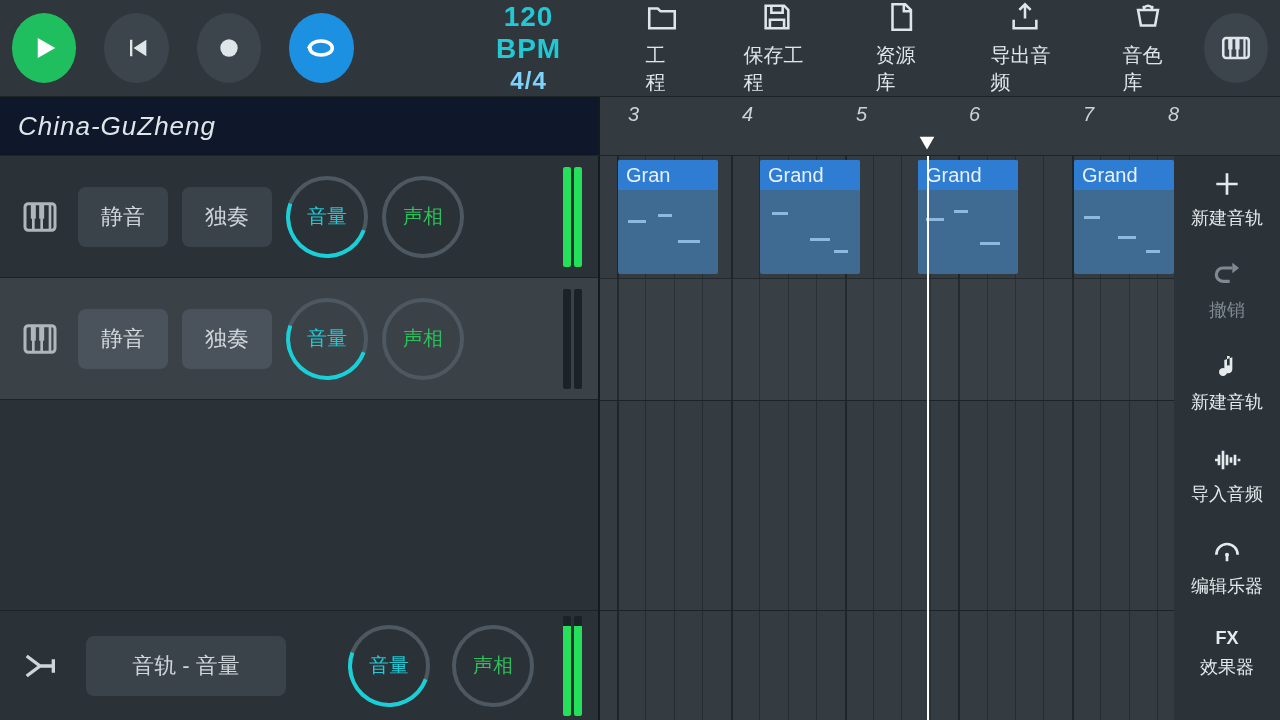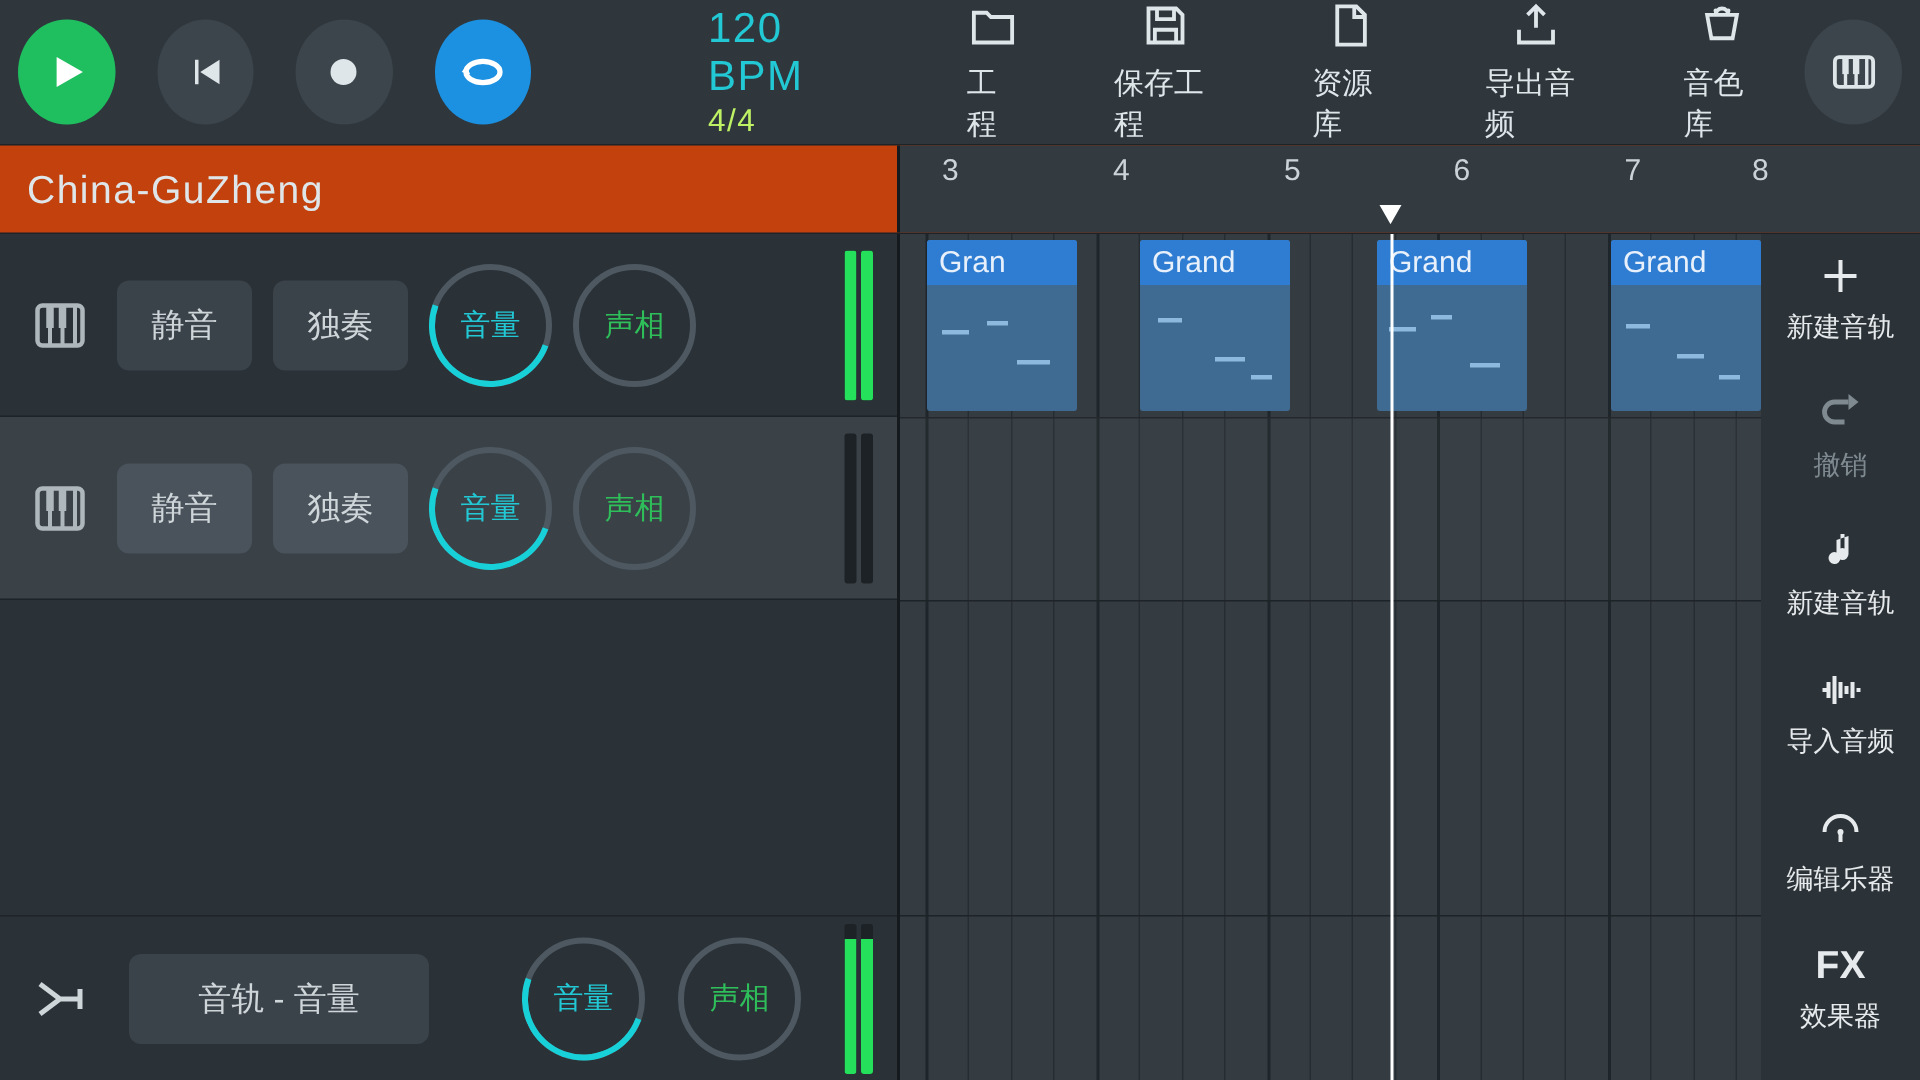--- a/index.html
+++ b/index.html
@@ -6,29 +6,29 @@
   html,body { width:1280px; height:720px; background:#2a3238; color:#dfe6ea; overflow:hidden; }
   .app { width:1280px; height:720px; display:flex; flex-direction:column; }
 
   
   .toolbar { height:96px; background:#2f373d; display:flex; align-items:center; padding:0 12px; }
   .tb-btn { width:70px; height:70px; border-radius:50%; display:flex; align-items:center; justify-content:center; margin-right:28px; }
   .tb-green { background:#1fbf5f; }
   .tb-dark  { background:#3c454b; }
   .tb-blue  { background:#1c91e2; }
   .tb-last  { margin-left:auto; }
-  .tempo { margin:0 36px 0 90px; text-align:left; color:#22c8d4; font-size:28px; font-weight:400; letter-spacing:1px; }
-  .tempo .sig { font-size:21px; margin-top:2px; color:#bef264; }
+  .tempo { margin:0 36px 0 90px; text-align:center; color:#22c8d4; font-size:28px; font-weight:700; letter-spacing:1px; }
+  .tempo .sig { font-size:24px; margin-top:2px; color:#7dd3fc; }
   .menu { display:flex; gap:40px; }
   .menu-item { display:flex; flex-direction:column; align-items:center; gap:8px; font-size:20px; color:#dfe6ea;margin-left:24px; }
   .menu-item svg { width:34px; height:34px; }
   .piano-btn { width:70px; height:70px; border-radius:50%; background:#3c454b; display:flex; align-items:center; justify-content:center; margin-left:30px; }
 
   
-  .header-row { height:60px; display:flex; border-top:1px solid #1d2327; border-bottom:1px solid #1d2327; background:#c2410c; }
+  .header-row { height:60px; display:flex; border-top:1px solid #1d2327; border-bottom:1px solid #1d2327; background:#0f172a;font-style:italic; }
   .track-name-cell { width:600px; display:flex; align-items:center; padding-left:18px; font-size:26px; font-weight:300; letter-spacing:1px; border-right:2px solid #141a1d; }
   .ruler { flex:1; position:relative; background:#333b41; }
   .ruler-tick { position:absolute; top:6px; font-size:20px; color:#cbd3d8; }
   .playhead-marker { position:absolute; top:36px; transform:translateX(-50%); }
   .playhead-marker svg { width:22px; height:22px; }
 
   
   .workspace { flex:1; display:flex; }
   .left-col { width:600px; display:flex; flex-direction:column; border-right:2px solid #141a1d; }
   .timeline { flex:1; position:relative; background:#343c42; }
@@ -63,21 +63,21 @@
   .clip { position:absolute; top:4px; height:114px; background:#3f6a91; border-radius:2px; overflow:hidden; }
   .clip-head { height:30px; background:#2f7dd2; padding:4px 8px; font-size:20px; color:#e8f1fb; white-space:nowrap; overflow:hidden; }
   .clip-notes { position:relative; height:84px; }
   .note { position:absolute; height:3px; background:#8db9df; }
   .playhead-line { position:absolute; top:0; bottom:0; width:2px; background:#fff; }
 
   
   .sb-item { display:flex; flex-direction:column; align-items:center; gap:6px; font-size:18px; color:#e6eaec; }
   .sb-item.dim { color:#7f8a90; }
   .sb-item svg { width:32px; height:32px; }
-  .sb-fx { font-size:26px; font-weight:600; }
+  .sb-fx { font-size:18px; font-weight:600; }
 </style>
 </head>
 <body>
 
 <div class="app">
 
   <div class="toolbar">
     <div class="tb-btn tb-green">
       <svg viewBox="0 0 24 24" width="30" height="30">
           <path fill="#fff" d="M7 4l14 8-14 8z"></path>

